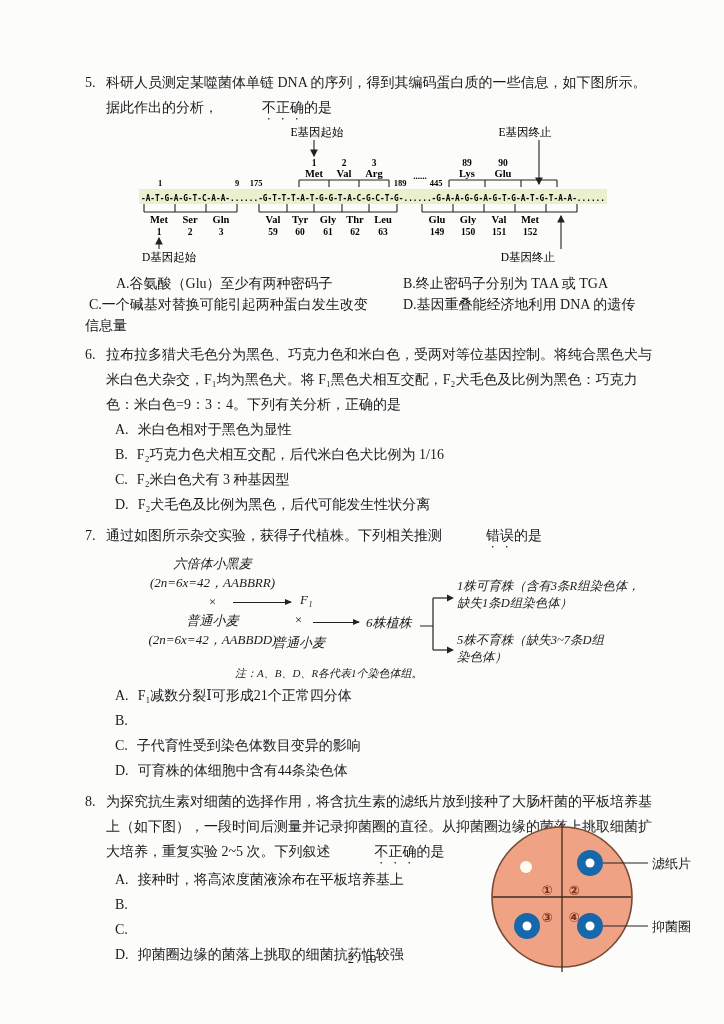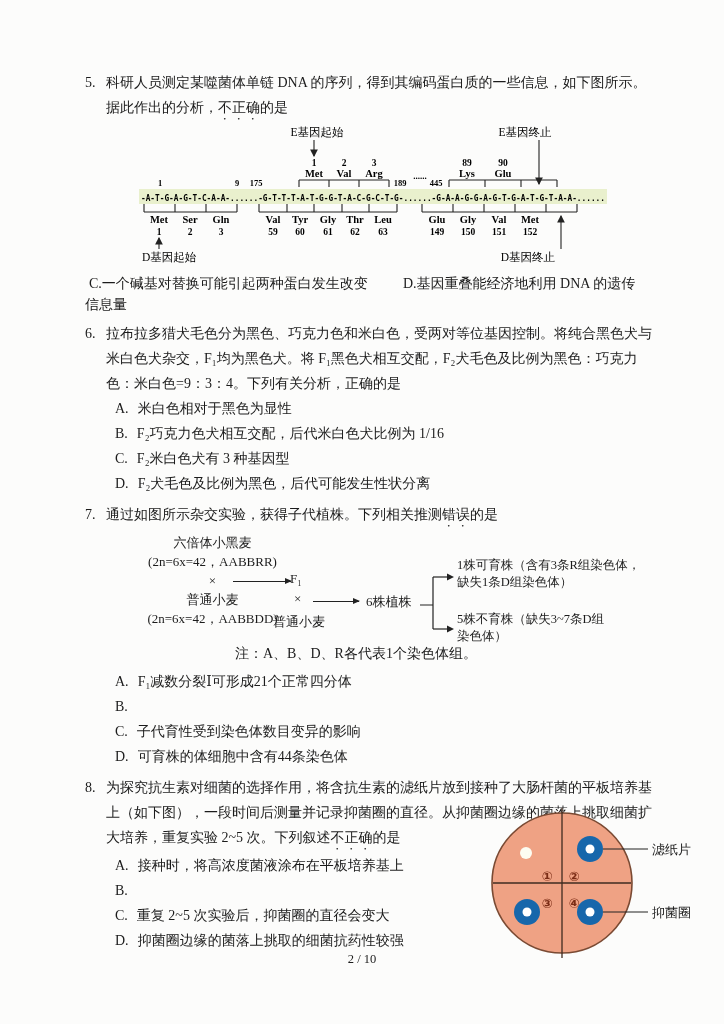--- a/index.html
+++ b/index.html
@@ -6,46 +6,46 @@
   .page{
     position:relative; width:724px; height:1024px; margin:0 auto; background:#fcfcfb;
     font-family:"Liberation Serif","DejaVu Serif",serif; color:#1b1b1b;
     box-sizing:border-box; padding:70px 64px 0 85px; overflow:hidden; font-size:14px;
   }
   .q{margin-bottom:6px;}
   .stem{display:flex; line-height:25px;}
   .qnum{width:21px; flex:none;}
   .qtext{flex:1;}
   .emph{ -webkit-text-emphasis:filled dot; text-emphasis:filled dot;
-         -webkit-text-emphasis-position:under right; text-emphasis-position:under right;}
+         -webkit-text-emphasis-position:under right; text-emphasis-position:under right;margin-left:44px;}
   .opt{display:flex; margin-left:30px; line-height:25px;}
   .opt-label{flex:none; margin-right:9px;}
   
   .dna-wrap{margin:2px 0 2px 52px;}
   .sg-line{stroke:#222; stroke-width:1.1; fill:none;}
   .sg-cjk{font-size:11.5px; font-family:"Liberation Serif",serif;}
   .sg-num{font-size:9.5px; font-weight:bold;}
   .sg-amino{font-size:10.5px; font-weight:bold;}
   .sg-pos{font-size:8.5px; font-weight:bold;}
   .sg-dots{font-size:9px; font-weight:bold;}
   .sg-seq{font-size:9.5px; font-weight:bold; font-family:"DejaVu Sans Mono",monospace;}
   
   .q5-opts{margin-left:21px; line-height:21px;}
   .q5-a{display:inline-block; width:287px; margin-left:10px;}
   .q5-c{display:inline-block; width:314px; margin-left:-17px;}
   .q5-d2{margin-left:-21px;}
   
-  .q7-diagram{position:relative; height:128px; margin:3px 0 8px 0; font-size:13px; width:575px;}
+  .q7-diagram{position:relative; height:128px; margin:3px 0 1px 0; font-size:13px; width:575px;font-style:italic;}
   .q7-diagram .abs{position:absolute; white-space:nowrap;}
   .p1{left:20px; top:0; width:215px; text-align:center; line-height:19px;}
   .harrow{position:absolute; height:0; border-top:1.2px solid #222;}
   .harrow:after{content:''; position:absolute; right:-1px; top:-4px;
     border-left:7px solid #222; border-top:3.5px solid transparent; border-bottom:3.5px solid transparent;}
   .q7-branch-txt{line-height:17px; font-size:12.5px; white-space:nowrap;}
-  .q7-note{font-size:14px;}
+  .q7-note{font-size:11px;}
   
   .q8{position:relative;}
   .q8 .opts-col{width:430px;}
   .dish{position:absolute; left:405px; top:32px;}
   .dish-num{font-size:13px; font-weight:bold; fill:#7b2d16; font-family:"DejaVu Sans",sans-serif;}
   .dish-label{font-size:13px; fill:#1a1a1a; font-family:"Liberation Serif",serif;}
   .dish-line{stroke:#3f2b20; stroke-width:1.3;}
   .footer{position:absolute; left:0; right:0; top:952px; text-align:center;
           font-weight:normal; font-size:12.5px;}
 </style>
@@ -132,20 +132,21 @@
         <text x="393" y="110" text-anchor="middle" class="sg-num">152</text>
 
         <line x1="22" y1="124" x2="22" y2="113" class="sg-line" marker-end="url(#ah)"></line>
         <text x="5" y="136" text-anchor="start" class="sg-cjk">D基因起始</text>
         <line x1="424" y1="124" x2="424" y2="91" class="sg-line" marker-end="url(#ah)"></line>
         <text x="418" y="136" text-anchor="end" class="sg-cjk">D基因终止</text>
       </svg>
     </div>
 
     <div class="q5-opts">
+      <div><span class="q5-a">A.谷氨酸（Glu）至少有两种密码子</span><span>B.终止密码子分别为 TAA 或 TGA</span></div>
       <div><span class="q5-c">C.一个碱基对替换可能引起两种蛋白发生改变</span><span>D.基因重叠能经济地利用 DNA 的遗传</span></div>
       <div class="q5-d2">信息量</div>
     </div>
   </div>
 
   <div class="q">
     <div class="stem">
       <div class="qnum">6.</div>
       <div class="qtext">拉布拉多猎犬毛色分为黑色、巧克力色和米白色，受两对等位基因控制。将纯合黑色犬与米白色犬杂交，F₁均为黑色犬。将 F₁黑色犬相互交配，F₂犬毛色及比例为黑色：巧克力色：米白色=9：3：4。下列有关分析，正确的是</div>
     </div>
@@ -175,21 +176,21 @@
 
     <div class="q7-diagram">
       <div class="abs p1">
         <div>六倍体小黑麦</div>
         <div>(2n=6x=42，AABBRR)</div>
         <div>×</div>
         <div>普通小麦</div>
         <div>(2n=6x=42，AABBDD)</div>
       </div>
       <div class="harrow" style="left:148px; top:48px; width:58px;"></div>
-      <div class="abs" style="left:205px; top:38px;">F₁</div>
+      <div class="abs" style="left:215px; top:38px;">F₁</div>
       <div class="abs" style="left:209px; top:58px;">×</div>
       <div class="harrow" style="left:228px; top:68px; width:46px;"></div>
       <div class="abs" style="left:281px; top:60px;">6株植株</div>
       <div class="abs" style="left:188px; top:80px;">普通小麦</div>
       <svg class="abs" style="left:335px; top:34px;" width="36" height="74" viewBox="0 0 36 74">
         <path d="M0,38 H13 M13,10 V62" stroke="#222" stroke-width="1.2" fill="none"></path>
         <line x1="13" y1="10" x2="27" y2="10" stroke="#222" stroke-width="1.2"></line>
         <polygon points="27,6.5 34,10 27,13.5" fill="#222"></polygon>
         <line x1="13" y1="62" x2="27" y2="62" stroke="#222" stroke-width="1.2"></line>
         <polygon points="27,58.5 34,62 27,65.5" fill="#222"></polygon>
@@ -230,21 +231,20 @@
     <div class="opts-col">
       <div class="opt">
           <span class="opt-label">A.</span>
           <span>接种时，将高浓度菌液涂布在平板培养基上</span>
         </div>
       <div class="opt">
           <span class="opt-label">B.</span>
         </div>
       <div class="opt">
           <span class="opt-label">C.</span>
-          <span>重复 2~5 次实验后，抑菌圈的直径会变大</span>
         </div>
       <div class="opt">
           <span class="opt-label">D.</span>
           <span>抑菌圈边缘的菌落上挑取的细菌抗药性较强</span>
         </div>
     </div>
 
     <div class="dish">
       <svg width="228" height="152" viewBox="0 0 228 152">
         <circle cx="72" cy="76" r="70" stroke="#7a4a33" stroke-width="1.6" fill="#efa284"></circle>

